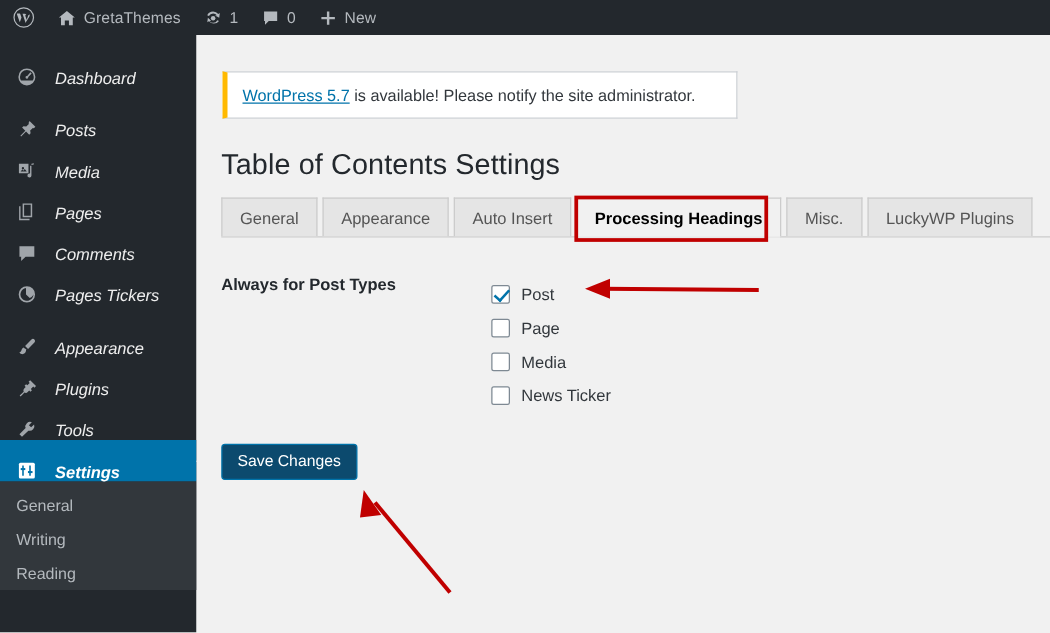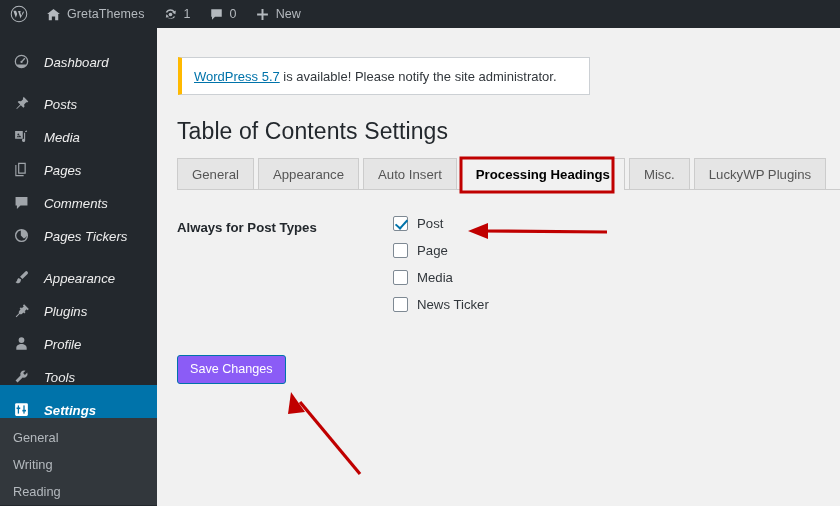--- a/index.html
+++ b/index.html
@@ -120,21 +120,21 @@
 
   
   #form-label {
     position: absolute; left: 20px; top: 192px;
     font-size: 13.2px; color: #23282d; font-weight: 600;
   }
   #checklist {
     position: absolute; left: 236px; top: 188px;
   }
   .cb-row {
-    display: flex; align-items: flex-start;
+    display: flex; align-items: flex-end;
     height: 27px;
   }
   .cb-box {
     width: 15px; height: 15px;
     border: 1px solid #7e8993;
     background: #fff;
     border-radius: 2px;
     position: relative;
     margin-right: 9px;
     flex: none;
@@ -145,21 +145,21 @@
     position: absolute; left: 4px; top: 0px;
     width: 5px; height: 10px;
     border: solid #0073aa;
     border-width: 0 2px 2px 0;
     transform: rotate(42deg);
   }
   .cb-label { font-size: 13.2px; color: #32373c; }
 
   #save-btn {
     position: absolute; left: 20px; top: 327px;
-    background: #8b5cf6;
+    background: #0c4a6e;
     border: 1px solid #0073aa;
     border-radius: 3px;
     color: #fff; font-size: 12.6px;
     padding: 6px 12px 7px;
     cursor: pointer;
     font-family: "Liberation Sans", sans-serif;
   }
 
   
   #annots { position: absolute; inset: 0; pointer-events: none; z-index: 25; }
@@ -287,29 +287,20 @@
 
     <a class="menu-item" href="#">
       <span class="m-ico">
         <svg width="17" height="17" viewBox="0 0 20 20" fill="currentColor">
           <path d="M13.1 2.5 11.6 4l1.1 1.1-2.3 2.3-1.1-1.1-1.5 1.5 1.1 1.1-1.4 1.4a2.6 2.6 0 0 0-.5 3L3.2 17l.9.9 3.7-3.7a2.6 2.6 0 0 0 3-.5l1.4-1.4 1.1 1.1 1.5-1.5-1.1-1.1 2.3-2.3 1.1 1.1 1.5-1.5z"></path>
         </svg>
       </span>
       <span>Plugins</span>
     </a>
 
-    <a class="menu-item" href="#">
-      <span class="m-ico">
-        <svg width="17" height="17" viewBox="0 0 20 20" fill="currentColor">
-          <circle cx="10" cy="6" r="3.4"></circle>
-          <path d="M10 10.6c-3.4 0-6.1 2-6.1 4.5v2.2h12.2v-2.2c0-2.5-2.7-4.5-6.1-4.5z"></path>
-        </svg>
-      </span>
-      <span>Profile</span>
-    </a>
 
     <a class="menu-item" href="#">
       <span class="m-ico">
         <svg width="17" height="17" viewBox="0 0 20 20" fill="currentColor">
           <path d="M16.8 5.3 14 8.1l-2.1-2.1 2.8-2.8a4.5 4.5 0 0 0-5.9 5.6L3 14.6l2.4 2.4 6-5.8a4.5 4.5 0 0 0 5.4-5.9z"></path>
         </svg>
       </span>
       <span>Tools</span>
     </a>
 

